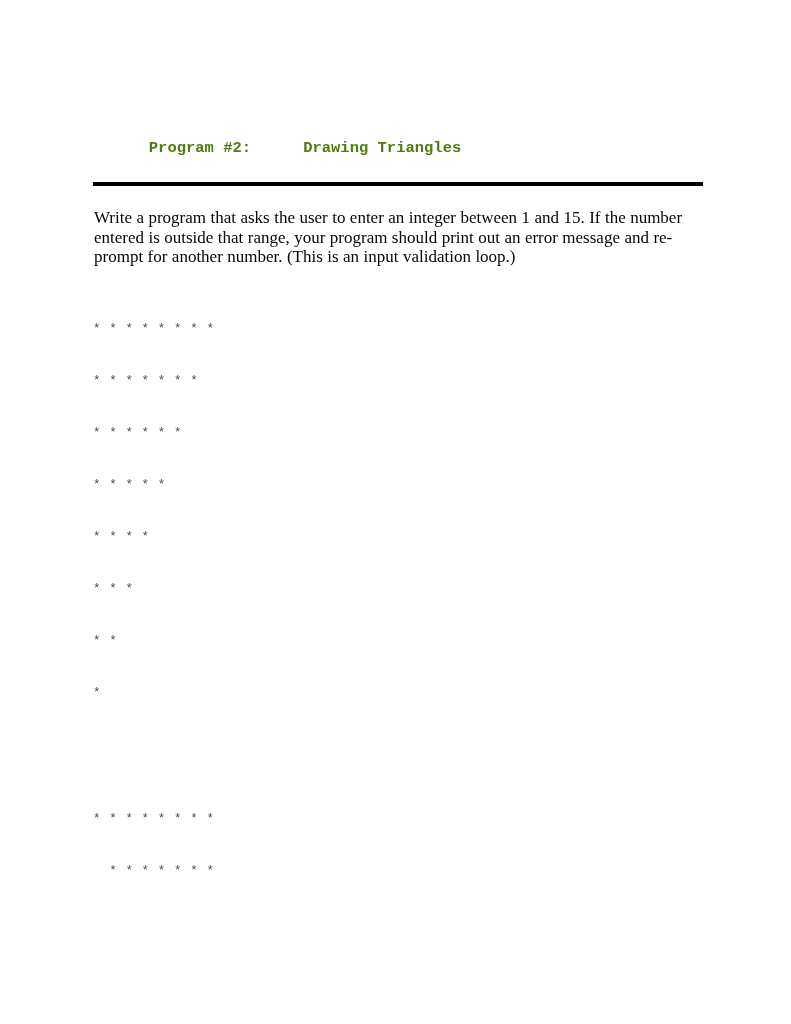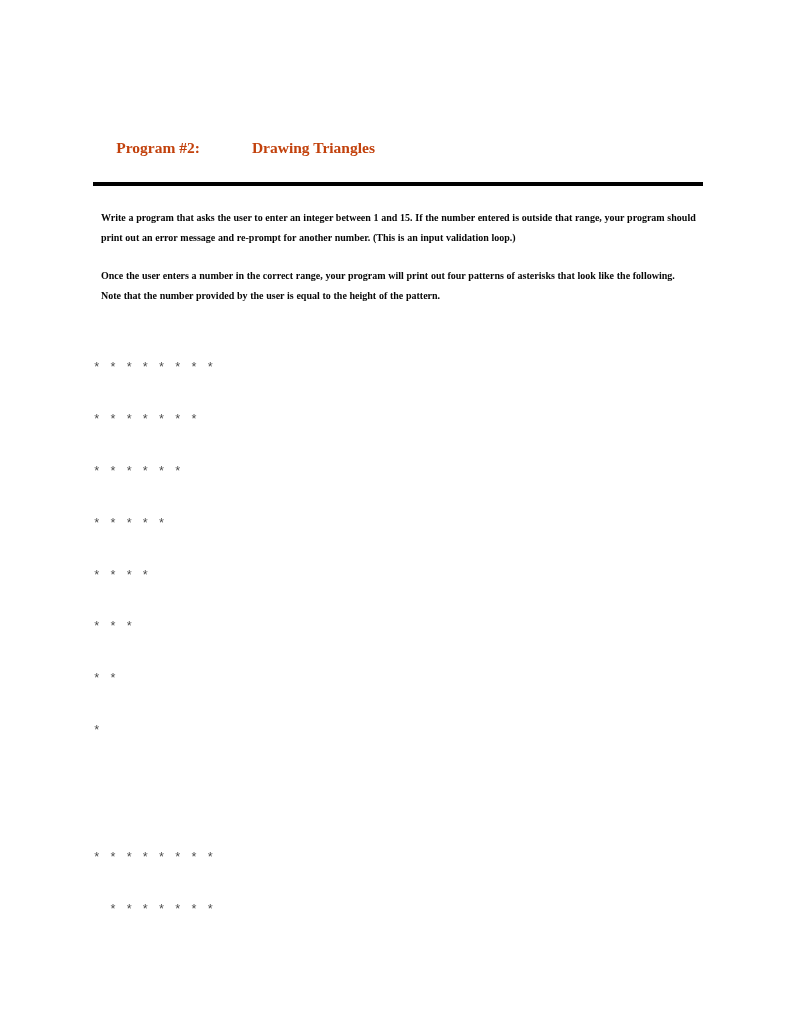--- a/index.html
+++ b/index.html
@@ -33,42 +33,42 @@
   }
 
   
   .heading {
     display: block;
     font-size: 15.5px;
     font-weight: bold;
     line-height: 20px;
     white-space: pre;
     letter-spacing: 0px;
-    color: #c2410c;
+    color: #4d7c0f;
     padding-bottom: 2px;
+    font-family: Liberation Mono, monospace;
   }
   .heading .h-label { font-weight: bold; }
   .heading .h-gap { display: inline-block; width: 52px; }
   .heading .h-title { font-weight: bold; }
   .heading-rule {
     width: 610px;
     height: 4px;
     background: #000000;
     margin: 2px 0 0 0;
   }
 
   
   .para {
-    font-size: 10px;
+    font-size: 17px;
     line-height: 19.6px;
     text-align: left;
-    margin: 8px;
+    margin: 1px;
     color: #060606;
     word-spacing: 0.2px;
-    font-weight: bold;
   }
   .para.p1 { margin-top: 22px; }
   .para.p2 { margin-top: 19px; }
   .para.p3 { margin-top: 19px; }
 
   
   .patterns {
     margin-top: 20px;
   }
   .pattern {
@@ -91,21 +91,20 @@
 
 <div class="page">
   <div class="content">
 
     <div class="heading">
       <span class="h-label">Program #2:</span><span class="h-gap"></span><span class="h-title">Drawing Triangles</span>
     </div>
     <div class="heading-rule"></div>
 
     <p class="para p1">Write a program that asks the user to enter an integer between 1 and 15. If the number entered is outside that range, your program should print out an error message and re-prompt for another number.   (This is an input validation loop.)</p>
-    <p class="para p2">Once the user enters a number in the correct range, your program will print out four patterns of asterisks that look like the following.  Note that the number provided by the user is equal to the height of the pattern.</p>
 
     <div class="patterns">
 
       <div class="pattern">
         <div class="row">* * * * * * * *</div>
         <div class="row">* * * * * * *</div>
         <div class="row">* * * * * *</div>
         <div class="row">* * * * *</div>
         <div class="row">* * * *</div>
         <div class="row">* * *</div>

